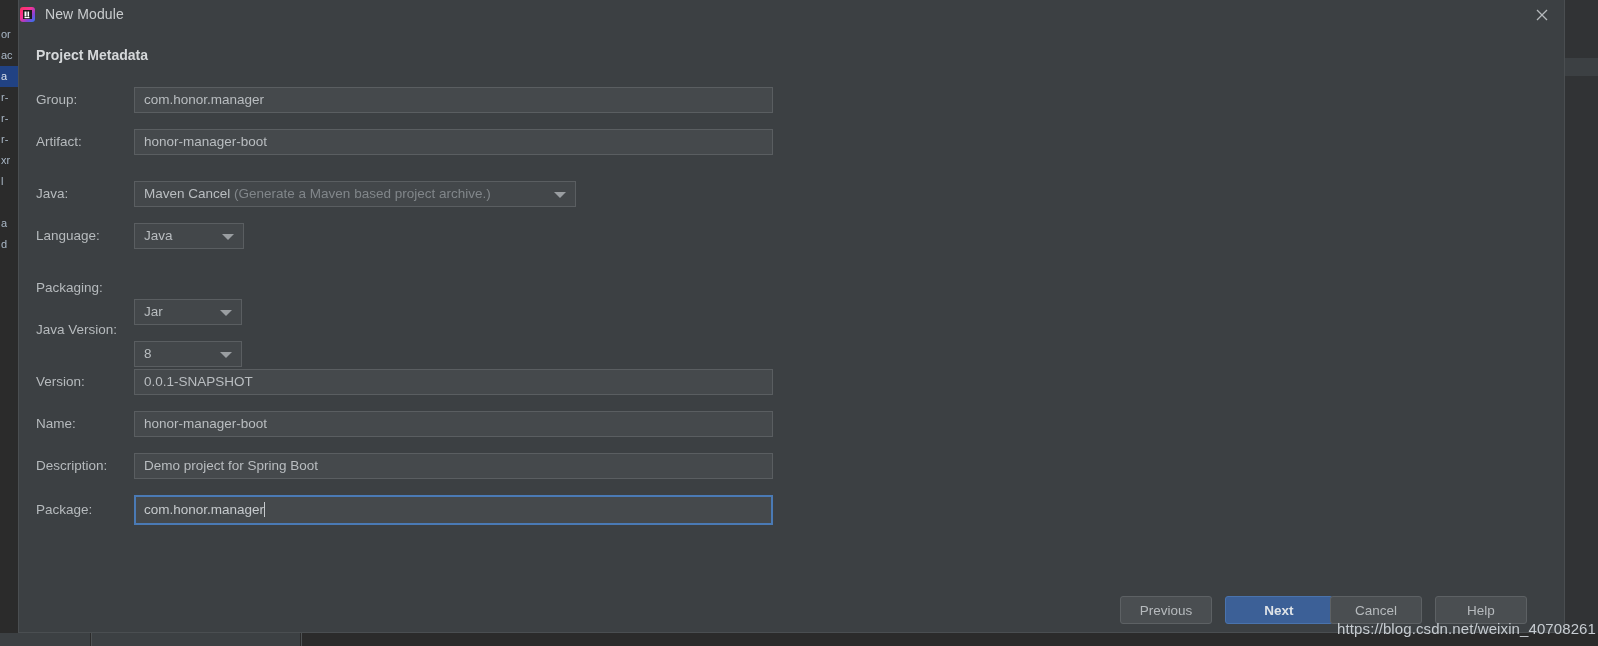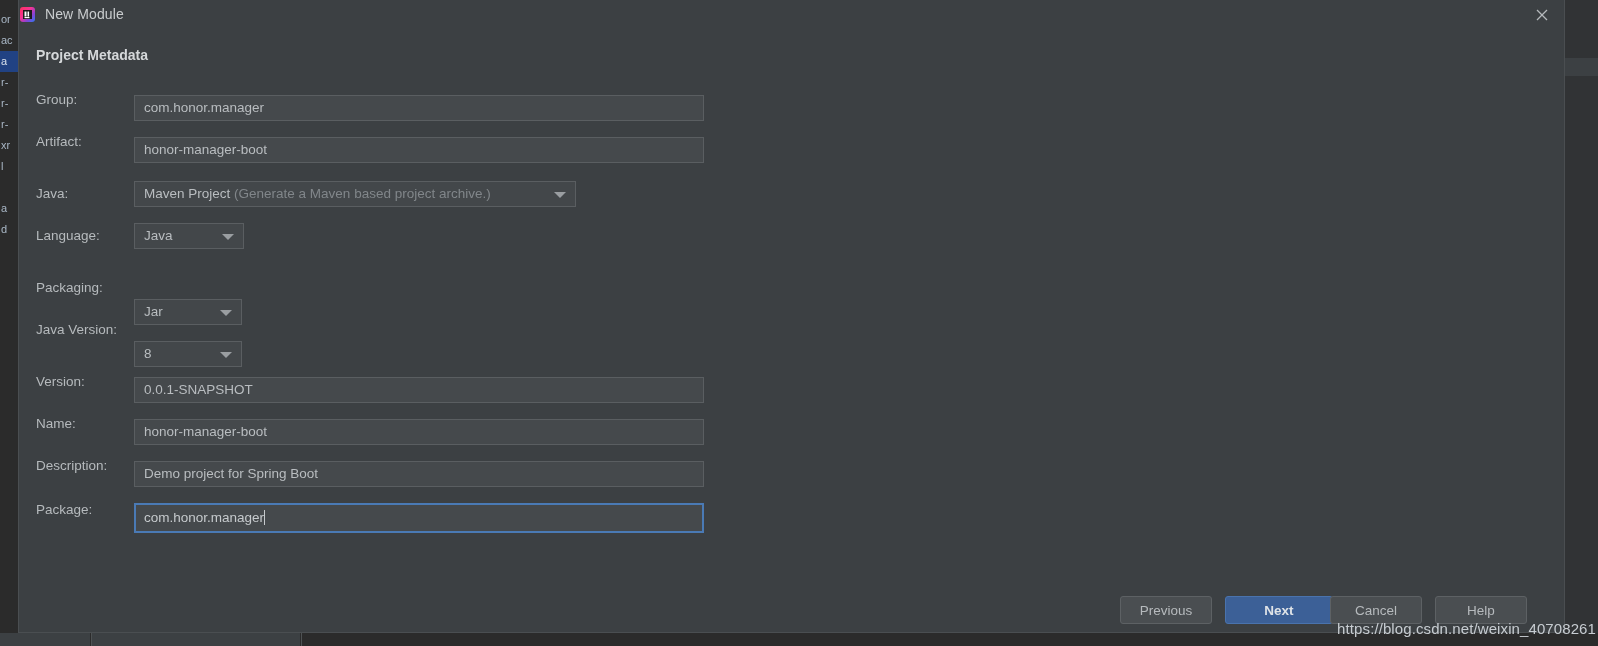--- a/index.html
+++ b/index.html
@@ -14,21 +14,21 @@
   #ide-backdrop {
     position: absolute; inset: 0;
     background: #2b2b2b;
   }
   #ide-editor-strip {
     position: absolute; left: 0; top: 0; width: 22px; height: 482px;
     background: #2b2b2b;
     font-size: 11px; color: #a9b7c6;
     line-height: 21px;
     overflow: hidden;
-    padding-top: 9px;
+    padding-top: 24px;
   }
   .ide-frag { display: block; padding-left: 1px; white-space: nowrap; }
   .ide-frag.sel { background: #214283; color: #d8e0ea; }
   .ide-frag.blank { color: transparent; }
 
   #ide-statusbar {
     position: absolute; left: 0; bottom: 0; width: 1598px; height: 13px;
     background: #2b2b2b;
   }
   #ide-statusbar .seg { position: absolute; top: 0; height: 13px; background: #3c4043; }
@@ -76,22 +76,22 @@
 
   
   .row { position: absolute; left: 0; height: 26px; }
   .lbl {
     position: absolute; left: 17px; top: 0;
     height: 26px; line-height: 26px;
     font-size: 13.5px; color: #b6babd; white-space: nowrap;
   }
 
   .tfield {
-    position: absolute; left: 115px; top: 8px;
-    width: 570px; height: 26px;
+    position: absolute; left: 115px; top: 0;
+    width: 639px; height: 26px;
     background: #45494c;
     border: 1px solid #5a5e61;
     color: #b9bdc0;
     font-size: 13.5px; font-family: "Liberation Sans", sans-serif;
     padding: 0 9px; line-height: 24px;
     outline: none;
     overflow: hidden; white-space: nowrap;
   }
   .tfield.focused {
     border: 2px solid #4a7ab5;
@@ -223,21 +223,21 @@
   </div>
 
   <div class="row" style="top:129px;">
     <div class="lbl">Artifact:</div>
     <div class="tfield">honor-manager-boot</div>
   </div>
 
   <div class="row" style="top:181px;">
     <div class="lbl">Java:</div>
     <div class="combo wide">
-      <span>Maven Project</span>
+      <span>Maven Cancel</span>
       <span class="hint">(Generate a Maven based project archive.)</span>
       <span class="arrow"></span>
     </div>
   </div>
 
   <div class="row" style="top:223px;">
     <div class="lbl">Language:</div>
     <div class="combo narrow">
       <span>Java</span>
       <span class="arrow"></span>

